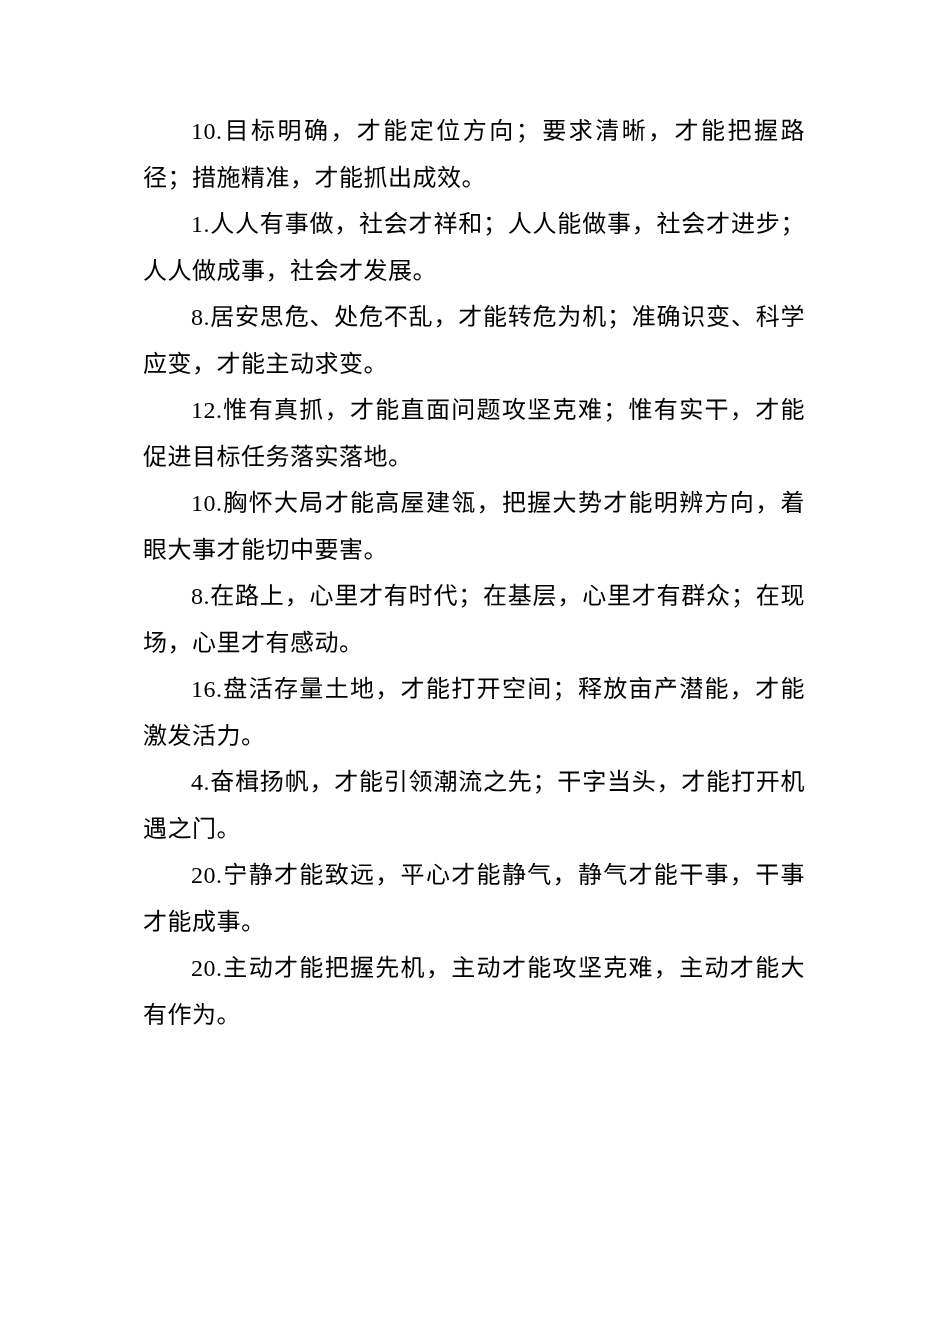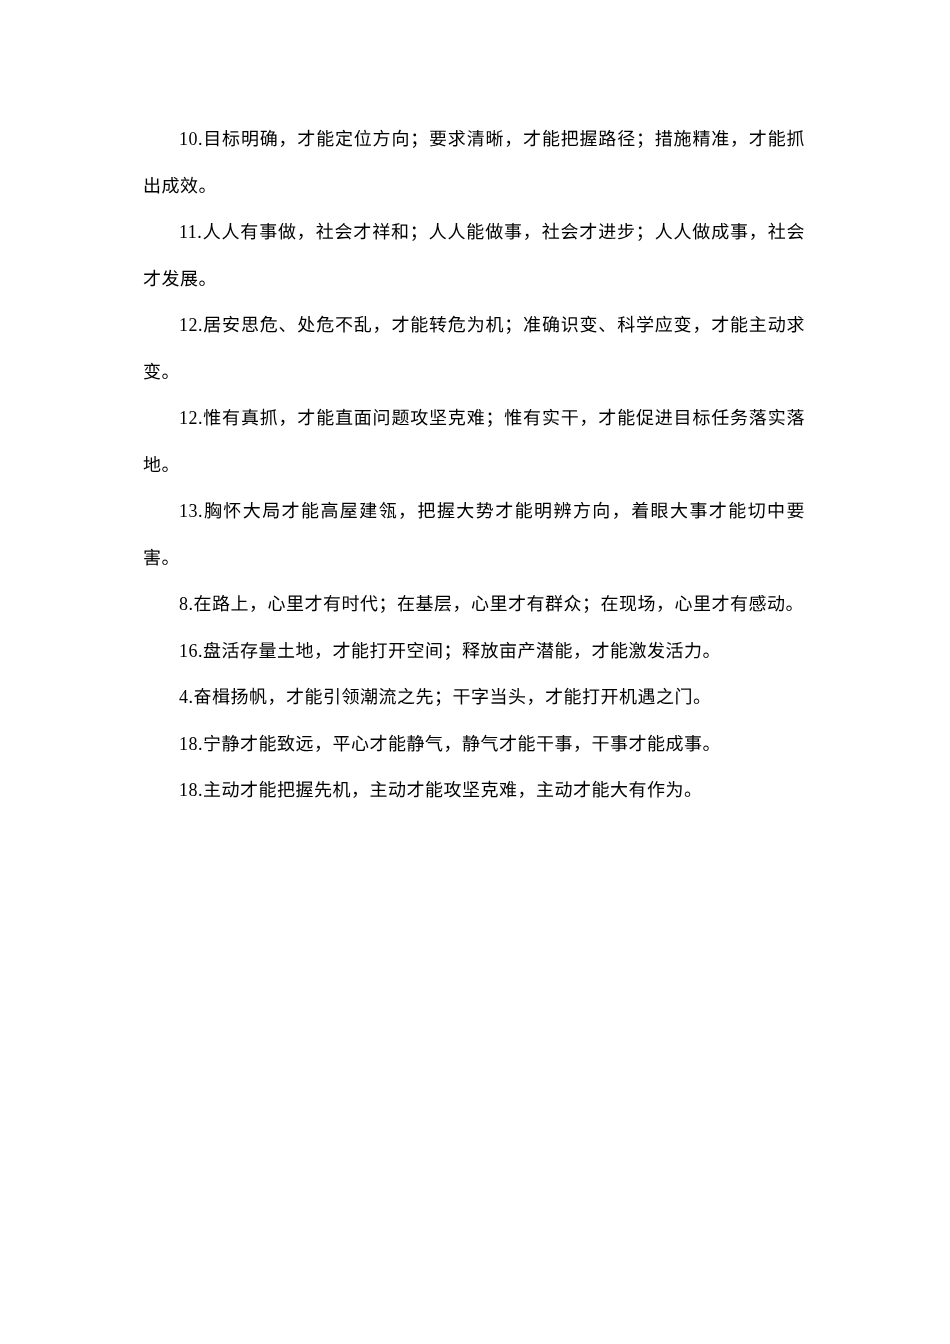--- a/index.html
+++ b/index.html
@@ -11,48 +11,48 @@
     position: relative;
     width: 950px;
     height: 1344px;
     margin: 0 auto;
     background: #ffffff;
     overflow: hidden;
     box-sizing: border-box;
   }
   .doc-body {
     position: absolute;
-    top: 116px;
+    top: 108px;
     left: 143px;
     width: 662px;
     color: #000000;
     font-family: "Liberation Serif", "DejaVu Serif", serif;
-    font-size: 18px;
+    font-size: 24px;
     line-height: 46.5px;
     letter-spacing: 0.5px;
     text-align: justify;
     text-justify: inter-ideograph;
   }
   .para {
     margin: 0;
     padding: 0;
     text-indent: 2em;
     word-break: break-all;
   }
 </style>
 </head>
 <body style="background: rgb(255, 255, 255);">
 
 <div class="page">
   <div class="doc-body" id="doc-body" style="color: rgb(0, 0, 0);">
 
   <p class="para">10.目标明确，才能定位方向；要求清晰，才能把握路径；措施精准，才能抓出成效。</p>
-      <p class="para">11.人人有事做，社会才祥和；人人能做事，社会才进步；人人做成事，社会才发展。</p>
-      <p class="para">12.居安思危、处危不乱，才能转危为机；准确识变、科学应变，才能主动求变。</p>
+      <p class="para">1.人人有事做，社会才祥和；人人能做事，社会才进步；人人做成事，社会才发展。</p>
+      <p class="para">8.居安思危、处危不乱，才能转危为机；准确识变、科学应变，才能主动求变。</p>
       <p class="para">12.惟有真抓，才能直面问题攻坚克难；惟有实干，才能促进目标任务落实落地。</p>
-      <p class="para">13.胸怀大局才能高屋建瓴，把握大势才能明辨方向，着眼大事才能切中要害。</p>
+      <p class="para">10.胸怀大局才能高屋建瓴，把握大势才能明辨方向，着眼大事才能切中要害。</p>
       <p class="para">8.在路上，心里才有时代；在基层，心里才有群众；在现场，心里才有感动。</p>
       <p class="para">16.盘活存量土地，才能打开空间；释放亩产潜能，才能激发活力。</p>
       <p class="para">4.奋楫扬帆，才能引领潮流之先；干字当头，才能打开机遇之门。</p>
-      <p class="para">18.宁静才能致远，平心才能静气，静气才能干事，干事才能成事。</p>
-      <p class="para">18.主动才能把握先机，主动才能攻坚克难，主动才能大有作为。</p>
+      <p class="para">20.宁静才能致远，平心才能静气，静气才能干事，干事才能成事。</p>
+      <p class="para">20.主动才能把握先机，主动才能攻坚克难，主动才能大有作为。</p>
     </div>
 </div>
 
 </body></html>

